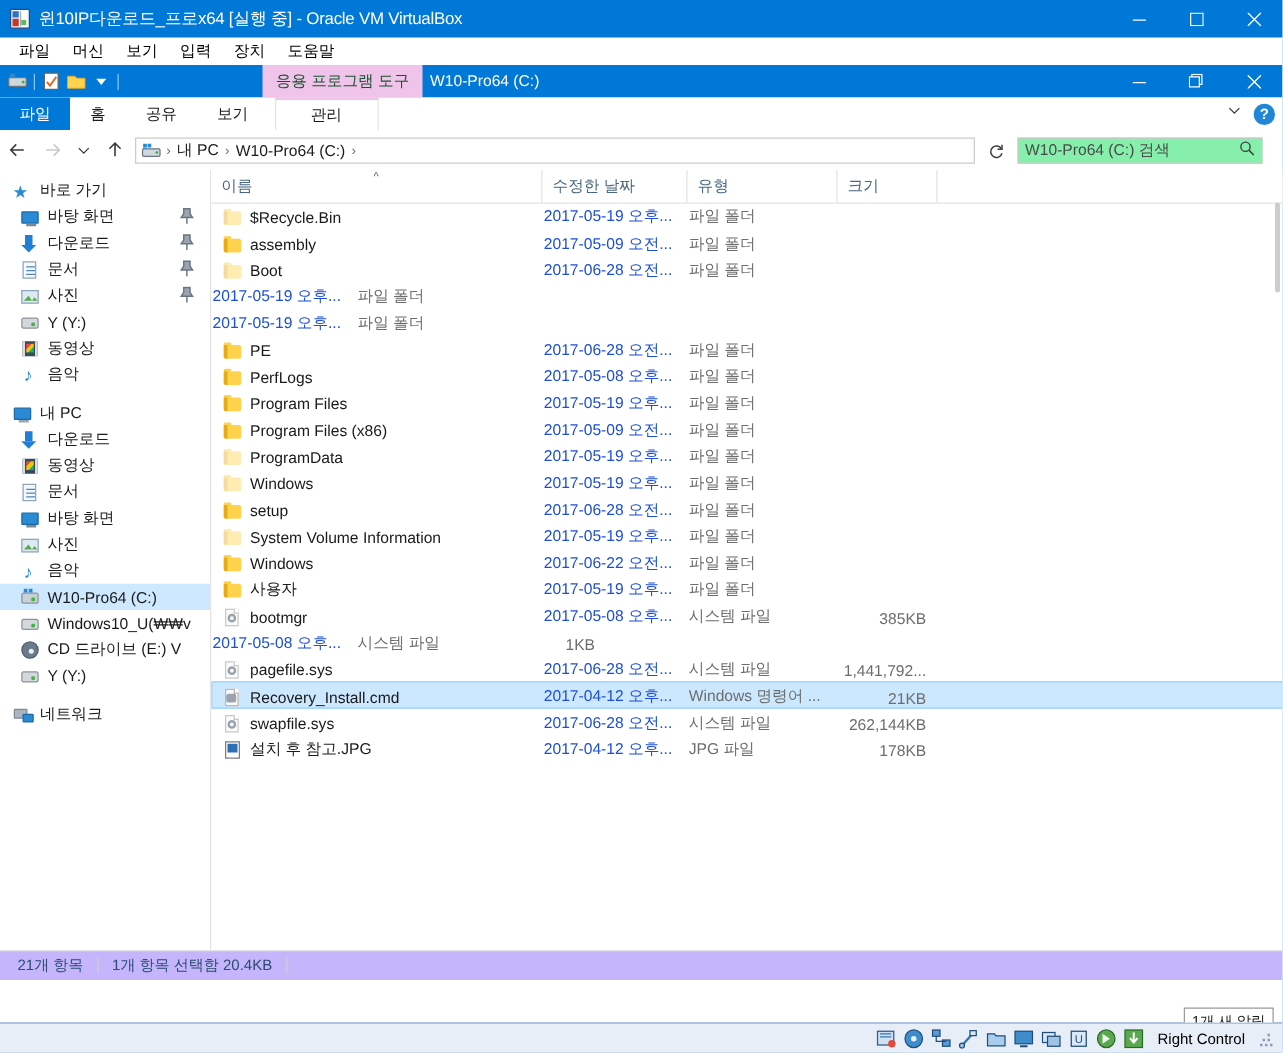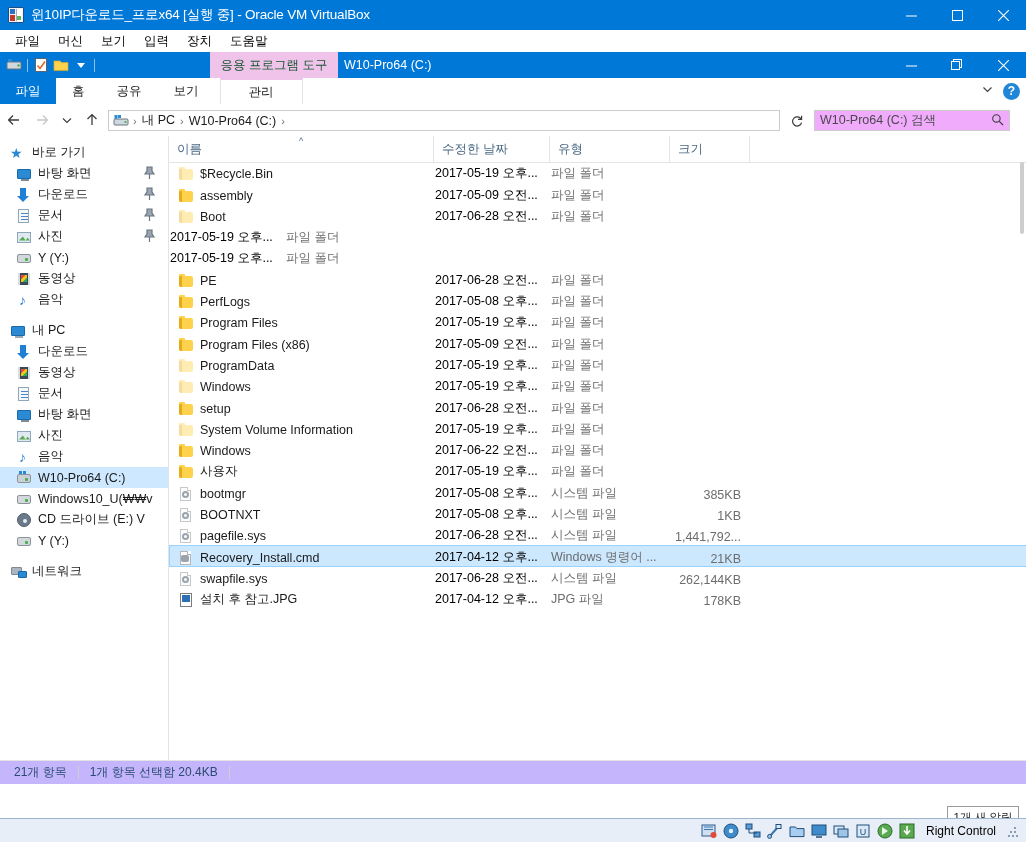--- a/index.html
+++ b/index.html
@@ -124,21 +124,21 @@
   }
   .crumb-icon { width: 16px; height: 16px; margin-right: 2px; flex: none; position: relative; }
   .crumb { font-size: 12.5px; color: #1a1a1a; padding: 0 3px; white-space: nowrap; }
   .crumb-sep { font-size: 11px; color: #6d6d6d; padding: 0 2px; }
   .refresh-btn {
     position: absolute; left: 786px; top: 6px; width: 22px; height: 21px;
     display: flex; align-items: center; justify-content: center; color: #444;
   }
   .search-box {
     position: absolute; left: 814px; top: 6px; width: 196px; height: 21px;
-    border: 1px solid #cccccc; background: #f0abfc; box-sizing: border-box;
+    border: 1px solid #cccccc; background: #86efac; box-sizing: border-box;
     display: flex; align-items: center; padding: 0 5px;
   }
   .search-placeholder { font-size: 12.5px; color: #4a4a4a; flex: 1; white-space: nowrap; }
 
   
   .content {
     position: absolute; left: 0; top: 84px; width: 1026px; height: 624px;
     background: #ffffff;
   }
   .navpane {
@@ -174,21 +174,21 @@
     color: #4a6782; font-size: 9px; line-height: 9px;
   }
   .rows { position: absolute; left: 0; top: 26px; width: 858px; height: 598px; overflow: hidden; }
   .row {
     height: 21.3px; display: flex; align-items: flex-end; position: relative;
     font-size: 12.5px; color: #1a1a1a; white-space: nowrap;
     box-sizing: border-box; border: 1px solid transparent;
   }
   .row.sel { background: #cce8ff; border: 1px solid #99d1ff; }
   .cell-name { display: flex; align-items: center; width: 265px; padding-left: 8px; box-sizing: border-box; overflow: hidden; }
-  .cell-date { width: 116px; color: #000000; overflow: hidden; }
+  .cell-date { width: 116px; color: #1d4ed8; overflow: hidden; }
   .cell-type { width: 120px; color: #6d6d6d; overflow: hidden; }
   .cell-size { width: 80px; color: #6d6d6d; text-align: right; padding-right: 10px; box-sizing: border-box; }
   .file-ico { width: 16px; height: 16px; margin-right: 6px; flex: none; position: relative; }
 
   .vscroll {
     position: absolute; right: 0; top: 26px; width: 8px; height: 598px; background: transparent;
   }
   .vscroll .thumb {
     position: absolute; left: 2px; top: 0; width: 4px; height: 72px; background: #cdcdcd; border-radius: 2px;
   }
@@ -862,27 +862,20 @@
                   <span class="ic-file ic-sys"></span>
                   <span class="ic-gear"></span>
                 </span>
                 <span>bootmgr</span>
               </div>
               <div class="cell-date">2017-05-08 오후...</div>
               <div class="cell-type">시스템 파일</div>
               <div class="cell-size">385KB</div>
             </div>
             <div class="row dim">
-              <div class="cell-name">
-                <span class="file-ico">
-                  <span class="ic-file ic-sys"></span>
-                  <span class="ic-gear"></span>
-                </span>
-                <span>BOOTNXT</span>
-              </div>
               <div class="cell-date">2017-05-08 오후...</div>
               <div class="cell-type">시스템 파일</div>
               <div class="cell-size">1KB</div>
             </div>
             <div class="row dim">
               <div class="cell-name">
                 <span class="file-ico">
                   <span class="ic-file ic-sys"></span>
                   <span class="ic-gear"></span>
                 </span>

